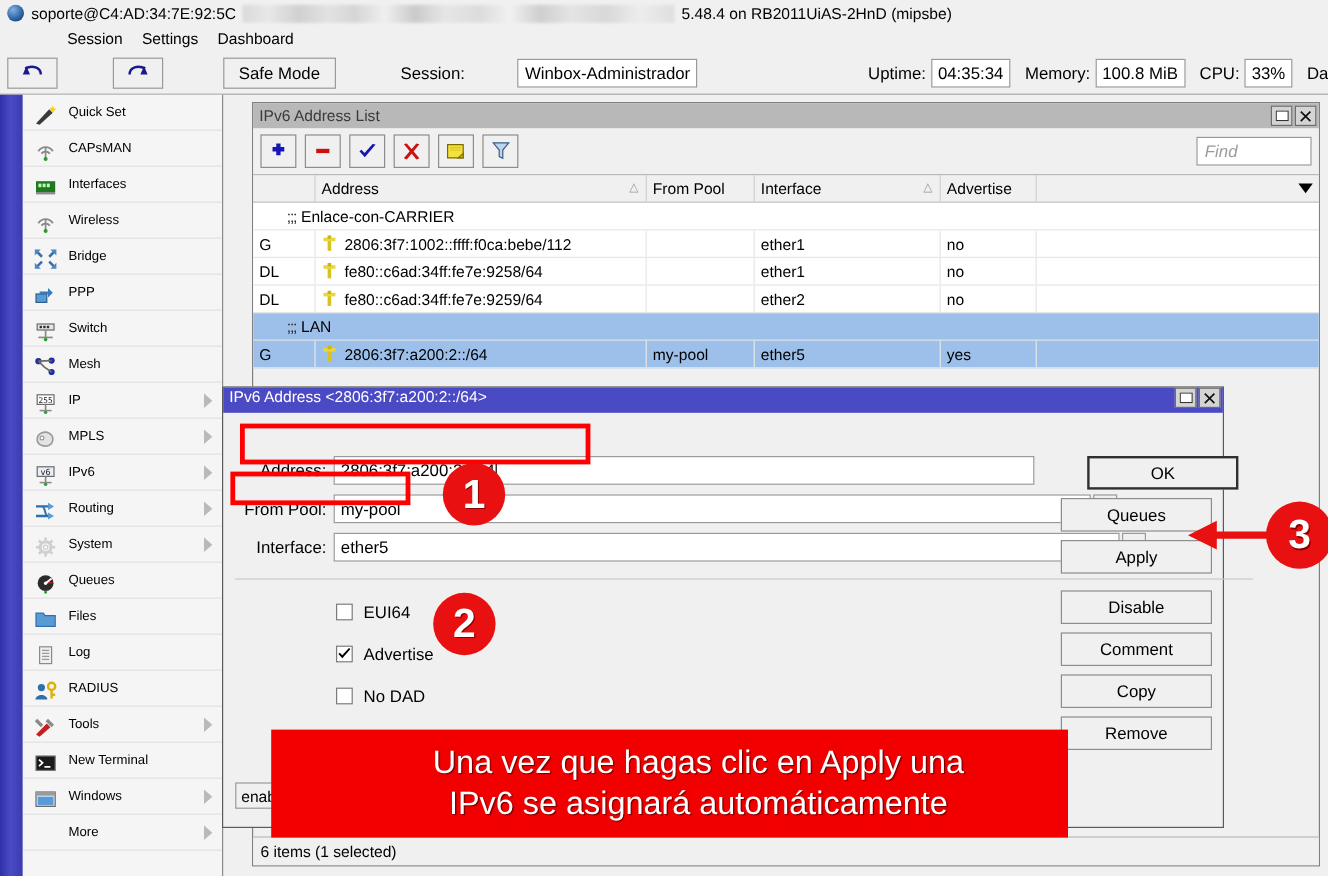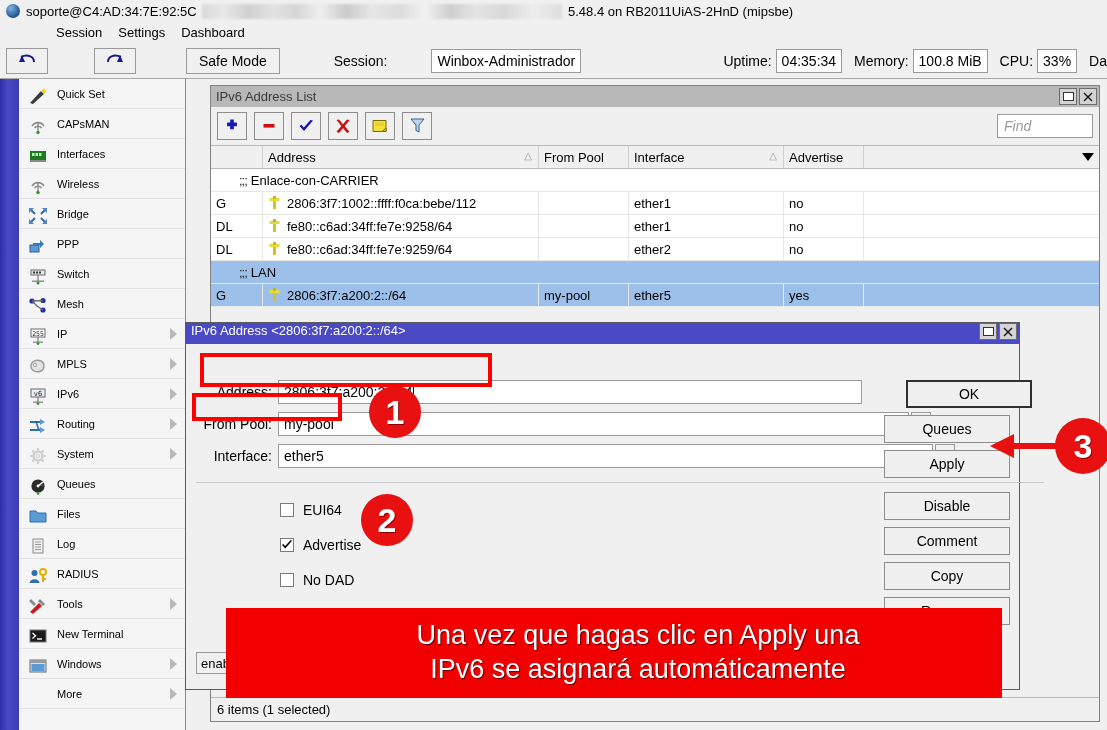--- a/index.html
+++ b/index.html
@@ -671,18 +671,18 @@
   <div class="hl" style="left:192px;top:393px;width:150px;height:28px;"></div>
 
   <div class="badge" style="left:369px;top:386px;width:52px;height:52px;">1</div>
   <div class="badge" style="left:361px;top:494px;width:52px;height:52px;">2</div>
 
   <svg class="arrow3" viewBox="0 0 85 36">
     <path d="M85 15 L26 15 L26 6 L2 18 L26 30 L26 21 L85 21 Z" fill="#e81010"></path>
   </svg>
   <div class="badge badge3">3</div>
 
-  <div class="callout" style="left:226px;top:608px;width:776px;height:90px;padding-left:48px;">
+  <div class="callout" style="left:226px;top:608px;width:664px;height:90px;padding-left:48px;">
     <div>Una vez que hagas clic en Apply una</div>
     <div>IPv6 se asignará automáticamente</div>
   </div>
 
 </div>
 
 </body></html>

